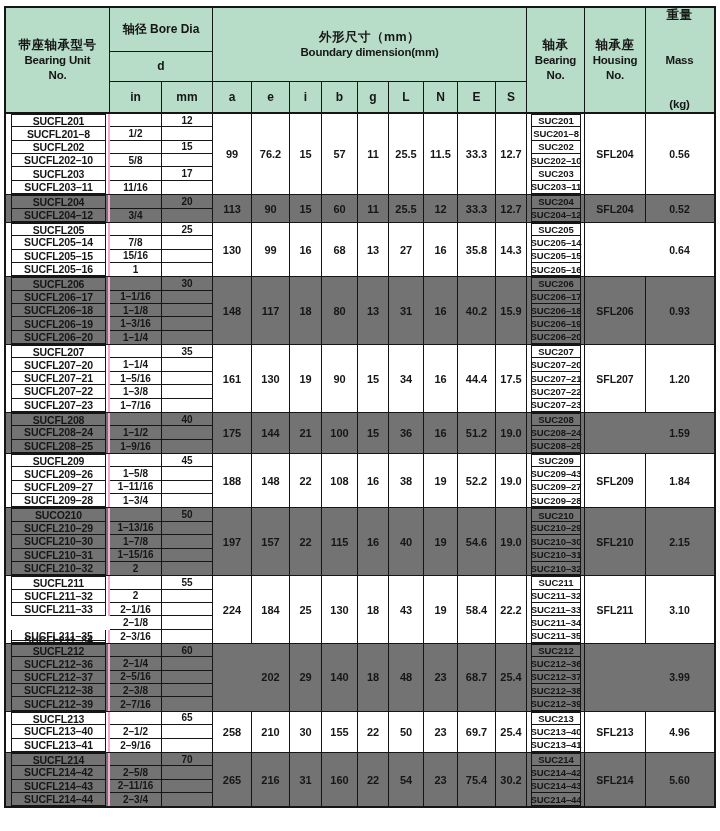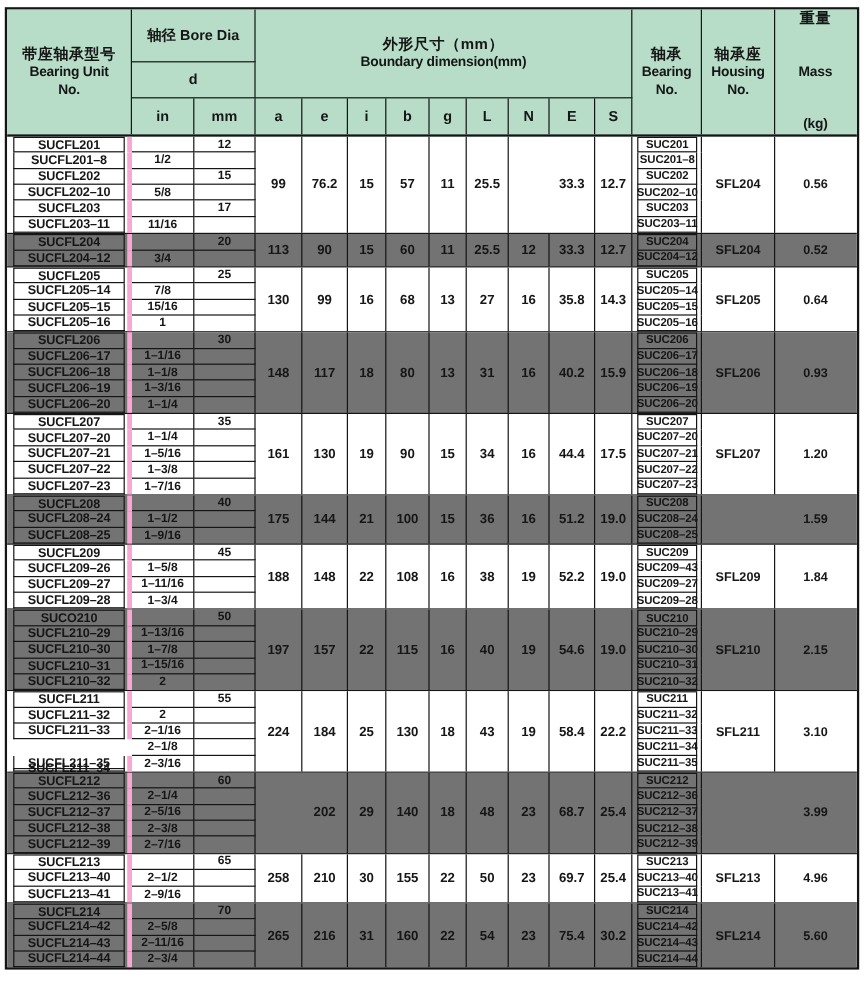--- a/index.html
+++ b/index.html
@@ -42,21 +42,21 @@
   
   .group {
     display: grid;
     grid-template-columns: var(--cols);
     border-bottom: 1.5px solid #151515;
     background: #ffffff;
   }
   .group:last-child { border-bottom: none; }
   .group.tint { background: #737373; }
 
-  .c1wrap { grid-column: 1; border-right: 4px solid #f9a8d4; padding: 0 2px 0 5px; }
+  .c1wrap { grid-column: 1; border-right: 2px solid #f9a8d4; padding: 0 2px 0 5px; }
   .bwrap  { grid-column: 13; border-right: 1px solid #151515; padding: 0 3px 0 4px; }
   .ibox {
     height: 100%;
     border-left: 1px solid #151515; border-right: 1px solid #151515; border-bottom: 1px solid #151515;
     display: flex; align-items: center; justify-content: center;
     font-size: 10.5px; letter-spacing: -0.1px; white-space: nowrap;
   }
   .ibox.first { border-top: 1px solid #151515; }
   .bwrap .ibox { font-size: 9.5px; }
   .c1wrap:last-of-type { }
@@ -170,20 +170,21 @@
         <div class="stackcell lastrow" style="grid-area: 6 / 3;"></div>
         <div class="bwrap" style="grid-area: 6 / 13;">
           <div class="ibox">SUC203–11</div>
         </div>
         <div class="mergecell" style="grid-area: 1 / 4 / -1;">99</div>
         <div class="mergecell" style="grid-area: 1 / 5 / -1;">76.2</div>
         <div class="mergecell" style="grid-area: 1 / 6 / -1;">15</div>
         <div class="mergecell" style="grid-area: 1 / 7 / -1;">57</div>
         <div class="mergecell" style="grid-area: 1 / 8 / -1;">11</div>
         <div class="mergecell" style="grid-area: 1 / 9 / -1;">25.5</div>
+        <div class="mergecell" style="grid-area: 1 / 10 / -1;">11.5</div>
         <div class="mergecell" style="grid-area: 1 / 11 / -1;">33.3</div>
         <div class="mergecell" style="grid-area: 1 / 12 / -1;">12.7</div>
         <div class="mergecell small" style="grid-area: 1 / 14 / -1;">SFL204</div>
         <div class="mergecell small nb" style="grid-area: 1 / 15 / -1;">0.56</div>
       </div>
       <div class="group tint" style="grid-template-rows: repeat(2, 13.37px);">
         <div class="c1wrap" style="grid-area: 1 / 1;">
           <div class="ibox first">SUCFL204</div>
         </div>
         <div class="stackcell" style="grid-area: 1 / 2;"></div>
@@ -246,21 +247,20 @@
         </div>
         <div class="mergecell" style="grid-area: 1 / 4 / -1;">130</div>
         <div class="mergecell" style="grid-area: 1 / 5 / -1;">99</div>
         <div class="mergecell" style="grid-area: 1 / 6 / -1;">16</div>
         <div class="mergecell" style="grid-area: 1 / 7 / -1;">68</div>
         <div class="mergecell" style="grid-area: 1 / 8 / -1;">13</div>
         <div class="mergecell" style="grid-area: 1 / 9 / -1;">27</div>
         <div class="mergecell" style="grid-area: 1 / 10 / -1;">16</div>
         <div class="mergecell" style="grid-area: 1 / 11 / -1;">35.8</div>
         <div class="mergecell" style="grid-area: 1 / 12 / -1;">14.3</div>
-        <div class="mergecell small" style="grid-area: 1 / 14 / -1;">SFL205</div>
         <div class="mergecell small nb" style="grid-area: 1 / 15 / -1;">0.64</div>
       </div>
       <div class="group tint" style="grid-template-rows: repeat(5, 13.37px);">
         <div class="c1wrap" style="grid-area: 1 / 1;">
           <div class="ibox first">SUCFL206</div>
         </div>
         <div class="stackcell" style="grid-area: 1 / 2;"></div>
         <div class="stackcell" style="grid-area: 1 / 3;">30</div>
         <div class="bwrap" style="grid-area: 1 / 13;">
           <div class="ibox first">SUC206</div>

